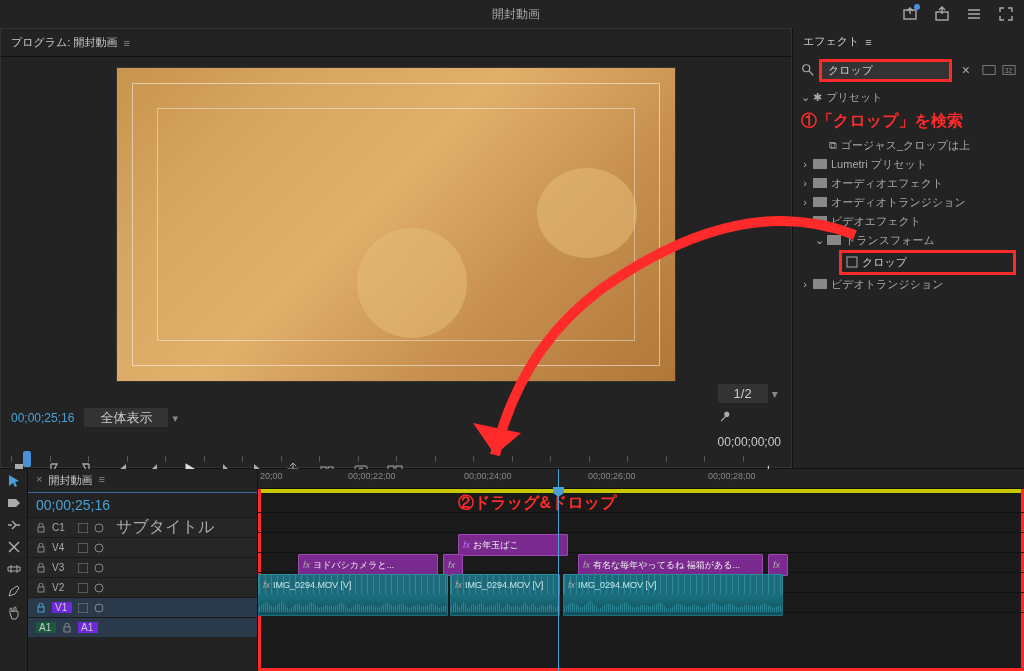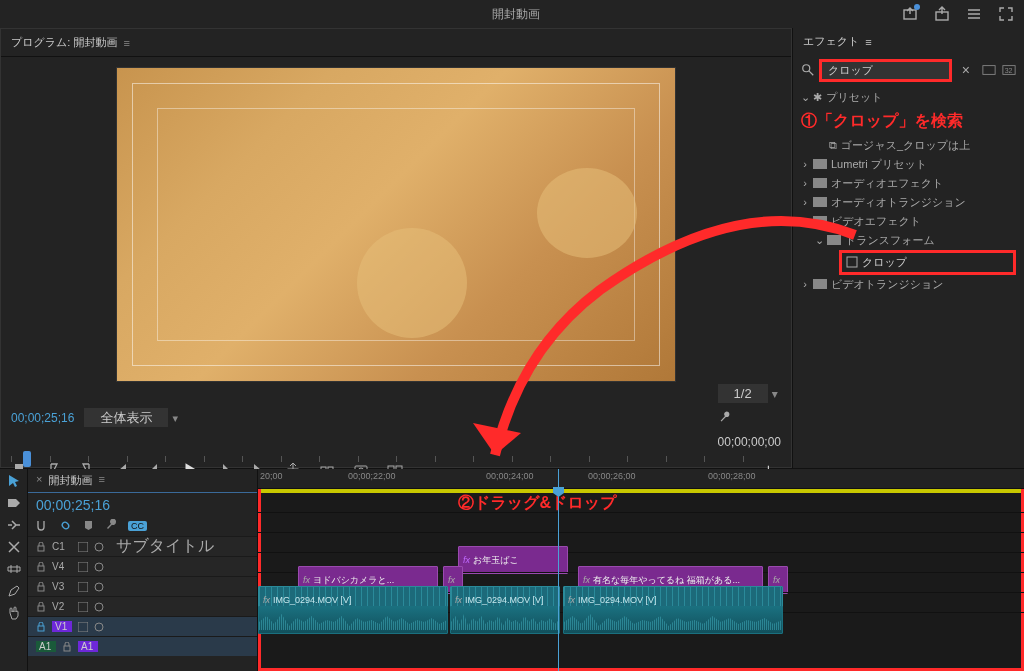--- a/index.html
+++ b/index.html
@@ -86,21 +86,21 @@
     .toggle { width:10px; height:10px; fill:#888; }
 
     .tl-canvas { flex:1; background:#1a1a1a; position:relative; overflow:hidden; }
     .tl-ruler { height:20px; border-bottom:1px solid #111; position:relative; background:#232323; }
     .ruler-lbl { position:absolute; top:2px; font-size:9px; color:#888; }
     .yellow-bar { height:4px; background:#c8c800; }
     .playhead { position:absolute; top:0; bottom:0; width:1px; background:#4aa1d6; left:300px; }
     .playhead::before { content:""; position:absolute; top:18px; left:-5px; width:11px; height:10px; background:#4aa1d6; clip-path: polygon(0 0,100% 0,100% 60%,50% 100%,0 60%); }
 
     .track-lane { height:20px; border-bottom:1px solid #111; position:relative; }
-    .clip { position:absolute; top:13px; height:28px; border-radius:1px; display:flex; align-items:center; padding:0 4px; font-size:9px; overflow:hidden; }
+    .clip { position:absolute; top:1px; height:22px; border-radius:1px; display:flex; align-items:center; padding:0 4px; font-size:9px; overflow:hidden; }
     .clip.purple { background:#7a2a8f; color:#eee; border:1px solid #9a4aaf; }
     .clip.teal { background:#1c6a7a; color:#c6e8ee; border:1px solid #2a8a9a; background-image: repeating-linear-gradient(90deg, #2a8a9a, #2a8a9a 1px, transparent 1px, transparent 6px); }
     .clip.audio { background:#12505c; color:#a6d8de; border:1px solid #1a707f; background-image: linear-gradient(#1a707f, #12505c); }
     .clip.audio::after { content:""; position:absolute; inset:3px 0; background: repeating-linear-gradient(90deg, #3aa0b0 0, #3aa0b0 1px, transparent 1px, transparent 2px) ; opacity:.6; clip-path: polygon(0 60%,4% 30%,8% 70%,12% 20%,16% 80%,20% 40%,24% 60%,28% 30%,32% 70%,36% 50%,40% 60%,44% 30%,48% 80%,52% 40%,56% 60%,60% 50%,64% 70%,68% 30%,72% 60%,76% 40%,80% 70%,84% 50%,88% 60%,92% 40%,96% 70%,100% 50%,100% 100%,0 100%); }
     .fx-badge { color:#aaa; margin-right:3px; font-style:italic; }
     .fx-on { color:#c06aff; }
 
     .tut2 { position:absolute; top:24px; left:200px; color:#ff2a2a; font-weight:bold; font-size:16px; }
     .tl-redbox { position:absolute; inset:-2px 0 0 0; border:3px solid #ff2a2a; pointer-events:none; }
   </style>
@@ -356,35 +356,20 @@
       </svg>
   </div>
 
   <div class="tl-header-area">
     <div class="tl-tab">
       <span style="color:#888">×</span>
       <span>開封動画</span>
       <span style="color:#888">≡</span>
     </div>
     <div class="tl-tc">00;00;25;16</div>
-    <div class="tl-opts">
-      <svg class="opticon" viewBox="0 0 13 13">
-          <path d="M2 2v6a3 3 0 006 0V2" stroke="#aaa" fill="none" stroke-width="1.3"></path>
-        </svg>
-      <svg class="opticon linked" viewBox="0 0 13 13">
-          <path d="M4 4a3 3 0 014 0l1 1a3 3 0 010 4M9 9a3 3 0 01-4 0L4 8a3 3 0 010-4" stroke="#4aa1d6" fill="none" stroke-width="1.3"></path>
-        </svg>
-      <svg class="opticon" viewBox="0 0 13 13">
-          <path d="M3 2h7v7l-3.5 2L3 9z" fill="#888"></path>
-        </svg>
-      <svg class="opticon" viewBox="0 0 13 13">
-          <path d="M11 3a3 3 0 01-4 2.8L3 10l-1-1 4-4.2A3 3 0 1111 3z" fill="#888"></path>
-        </svg>
-      <span class="cc-badge">CC</span>
-    </div>
 
     <div class="track-head vid">
       <svg class="lock" viewBox="0 0 10 10">
           <rect x="2" y="4" width="6" height="5" fill="none" stroke="#888"></rect>
           <path d="M3 4V2a2 2 0 014 0v2" stroke="#888" fill="none"></path>
         </svg>
       <span class="trk-lbl">C1</span>
       <svg class="toggle" viewBox="0 0 10 10">
           <rect width="10" height="10" fill="none" stroke="#888"></rect>
         </svg>
@@ -453,21 +438,21 @@
         </svg>
       <span class="trk-lbl box">A1</span>
     </div>
   </div>
 
   <div class="tl-canvas">
     <div class="tl-redbox"></div>
     <div class="tl-ruler">
       <span class="ruler-lbl" style="left:2px">20;00</span>
       <span class="ruler-lbl" style="left:90px">00;00;22;00</span>
-      <span class="ruler-lbl" style="left:228px">00;00;24;00</span>
+      <span class="ruler-lbl" style="left:206px">00;00;24;00</span>
       <span class="ruler-lbl" style="left:330px">00;00;26;00</span>
       <span class="ruler-lbl" style="left:450px">00;00;28;00</span>
     </div>
     <div class="yellow-bar"></div>
 
     <div class="tut2">②ドラッグ&amp;ドロップ</div>
 
     <div class="track-lane"></div>
 
     <div class="track-lane"></div>

